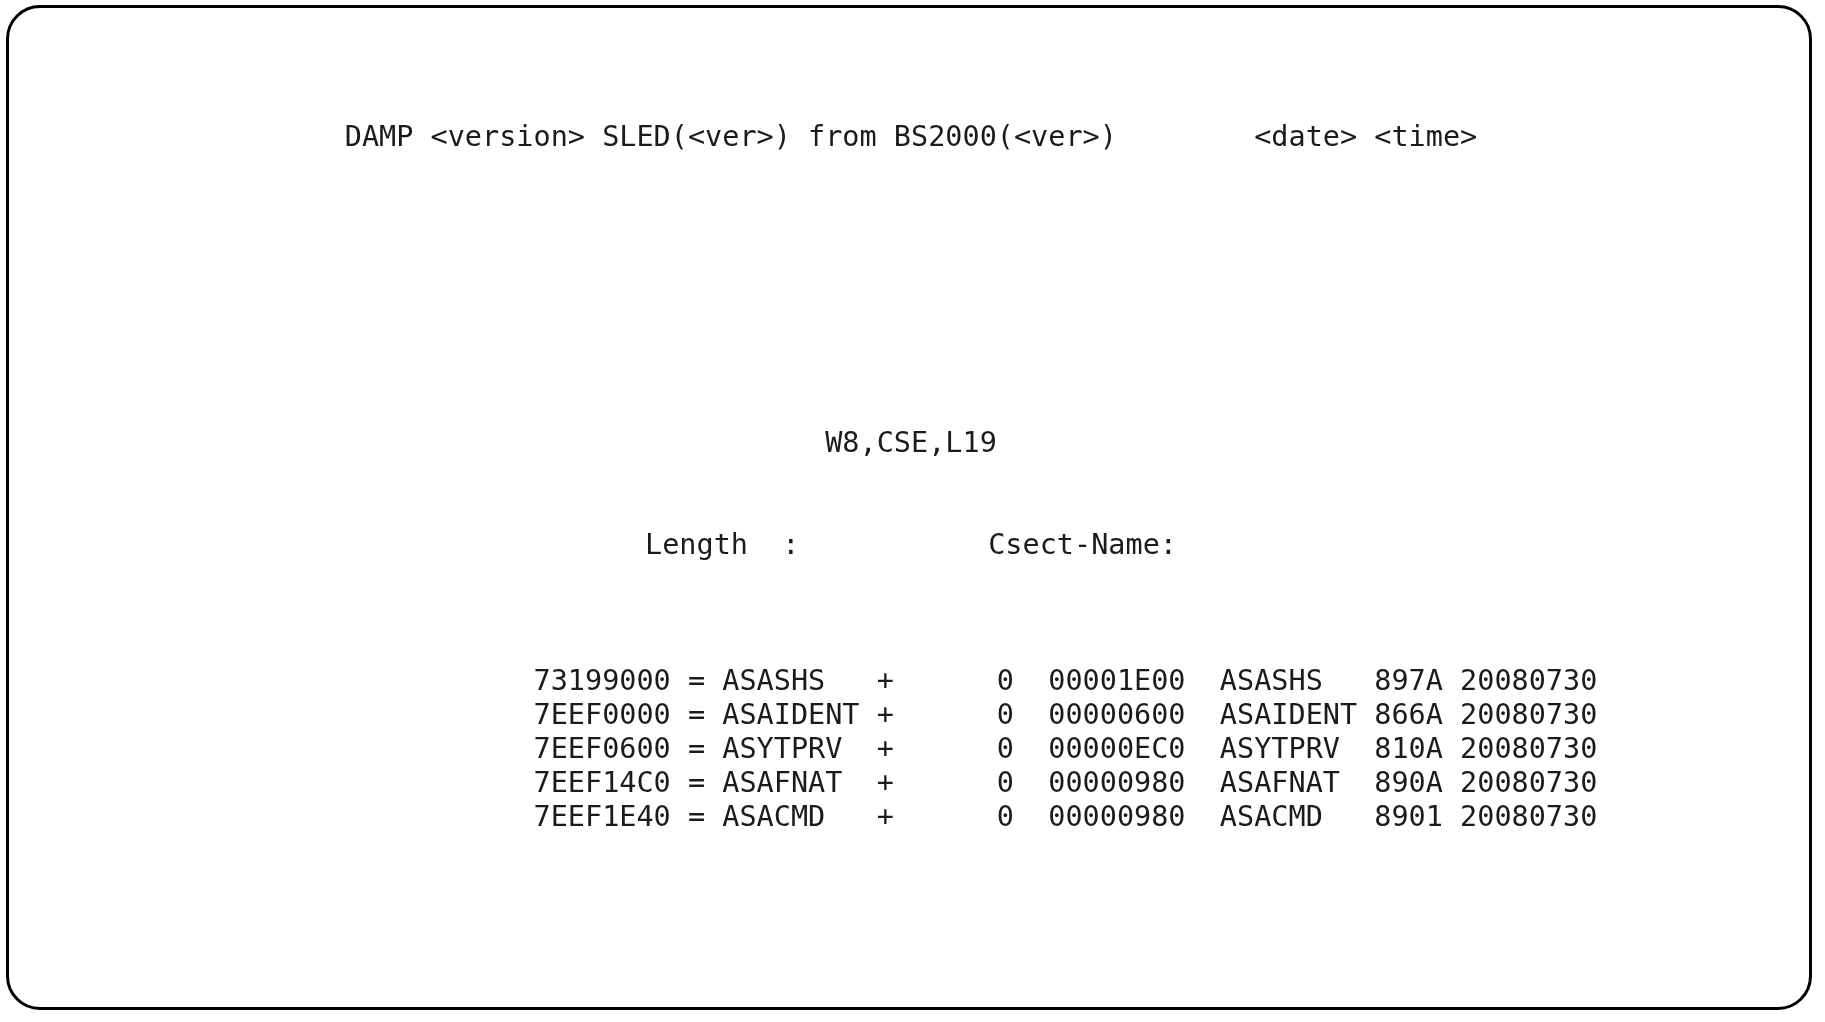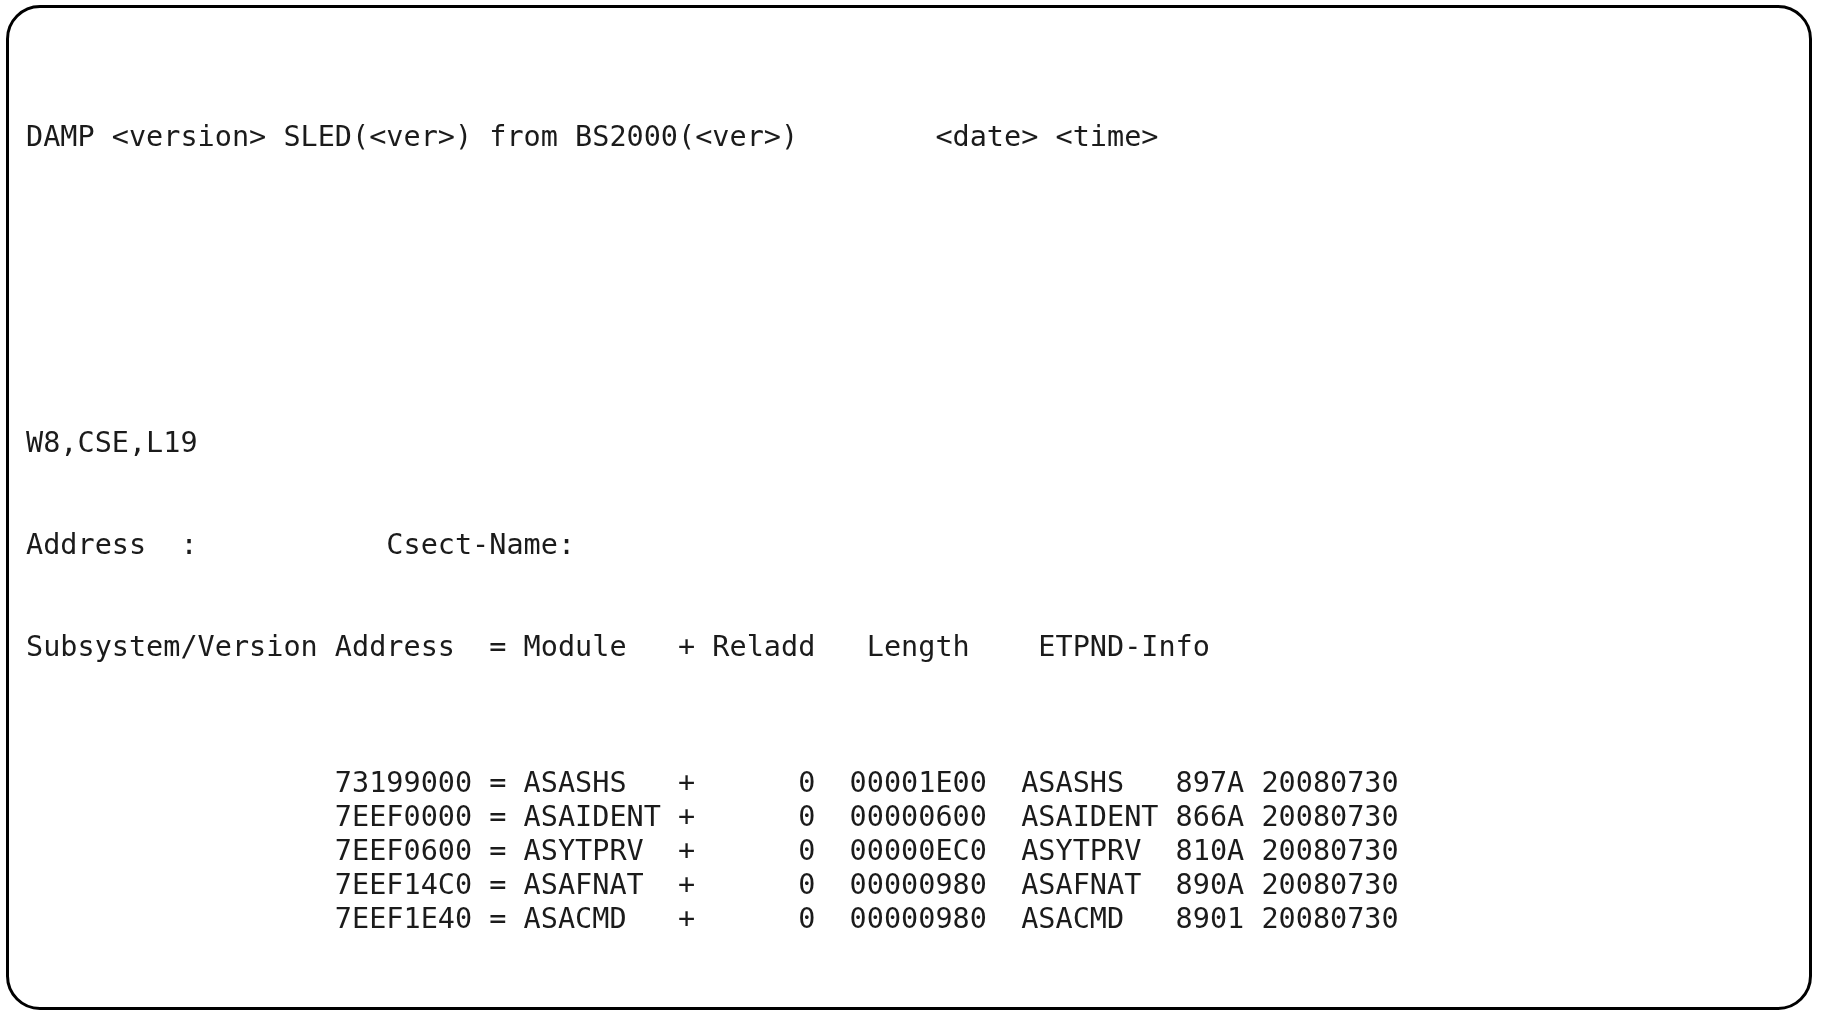--- a/index.html
+++ b/index.html
@@ -34,40 +34,40 @@
     font-size: 28.5px;
     line-height: 34px;
     color: #1b1b1b;
     white-space: pre;
     letter-spacing: 0px;
     font-weight: 400;
   }
   .term .row {
     height: 34px;
     white-space: pre;
+    text-align: center;
   }
   .term .row.blank {
     height: 34px;
   }
 </style>
 </head>
 <body>
 
 <div id="screen">
 
   <div class="bezel"></div>
 
   <div class="term">
 
     <div class="row">DAMP &lt;version&gt; SLED(&lt;ver&gt;) from BS2000(&lt;ver&gt;)        &lt;date&gt; &lt;time&gt;</div>
     <div class="row blank"></div>
     <div class="row blank"></div>
     <div class="row">W8,CSE,L19</div>
-    <div class="row">Address  :           Csect-Name:</div>
-    <div class="row">Subsystem/Version Address  = Module   + Reladd   Length    ETPND-Info</div>
+    <div class="row">Length  :           Csect-Name:</div>
 
     <div id="table-body"><div class="row">                  73199000 = ASASHS   +      0  00001E00  ASASHS   897A 20080730</div><div class="row">                  7EEF0000 = ASAIDENT +      0  00000600  ASAIDENT 866A 20080730</div><div class="row">                  7EEF0600 = ASYTPRV  +      0  00000EC0  ASYTPRV  810A 20080730</div><div class="row">                  7EEF14C0 = ASAFNAT  +      0  00000980  ASAFNAT  890A 20080730</div><div class="row">                  7EEF1E40 = ASACMD   +      0  00000980  ASACMD   8901 20080730</div></div>
 
     
 
     
 
   </div>
 
 </div>

